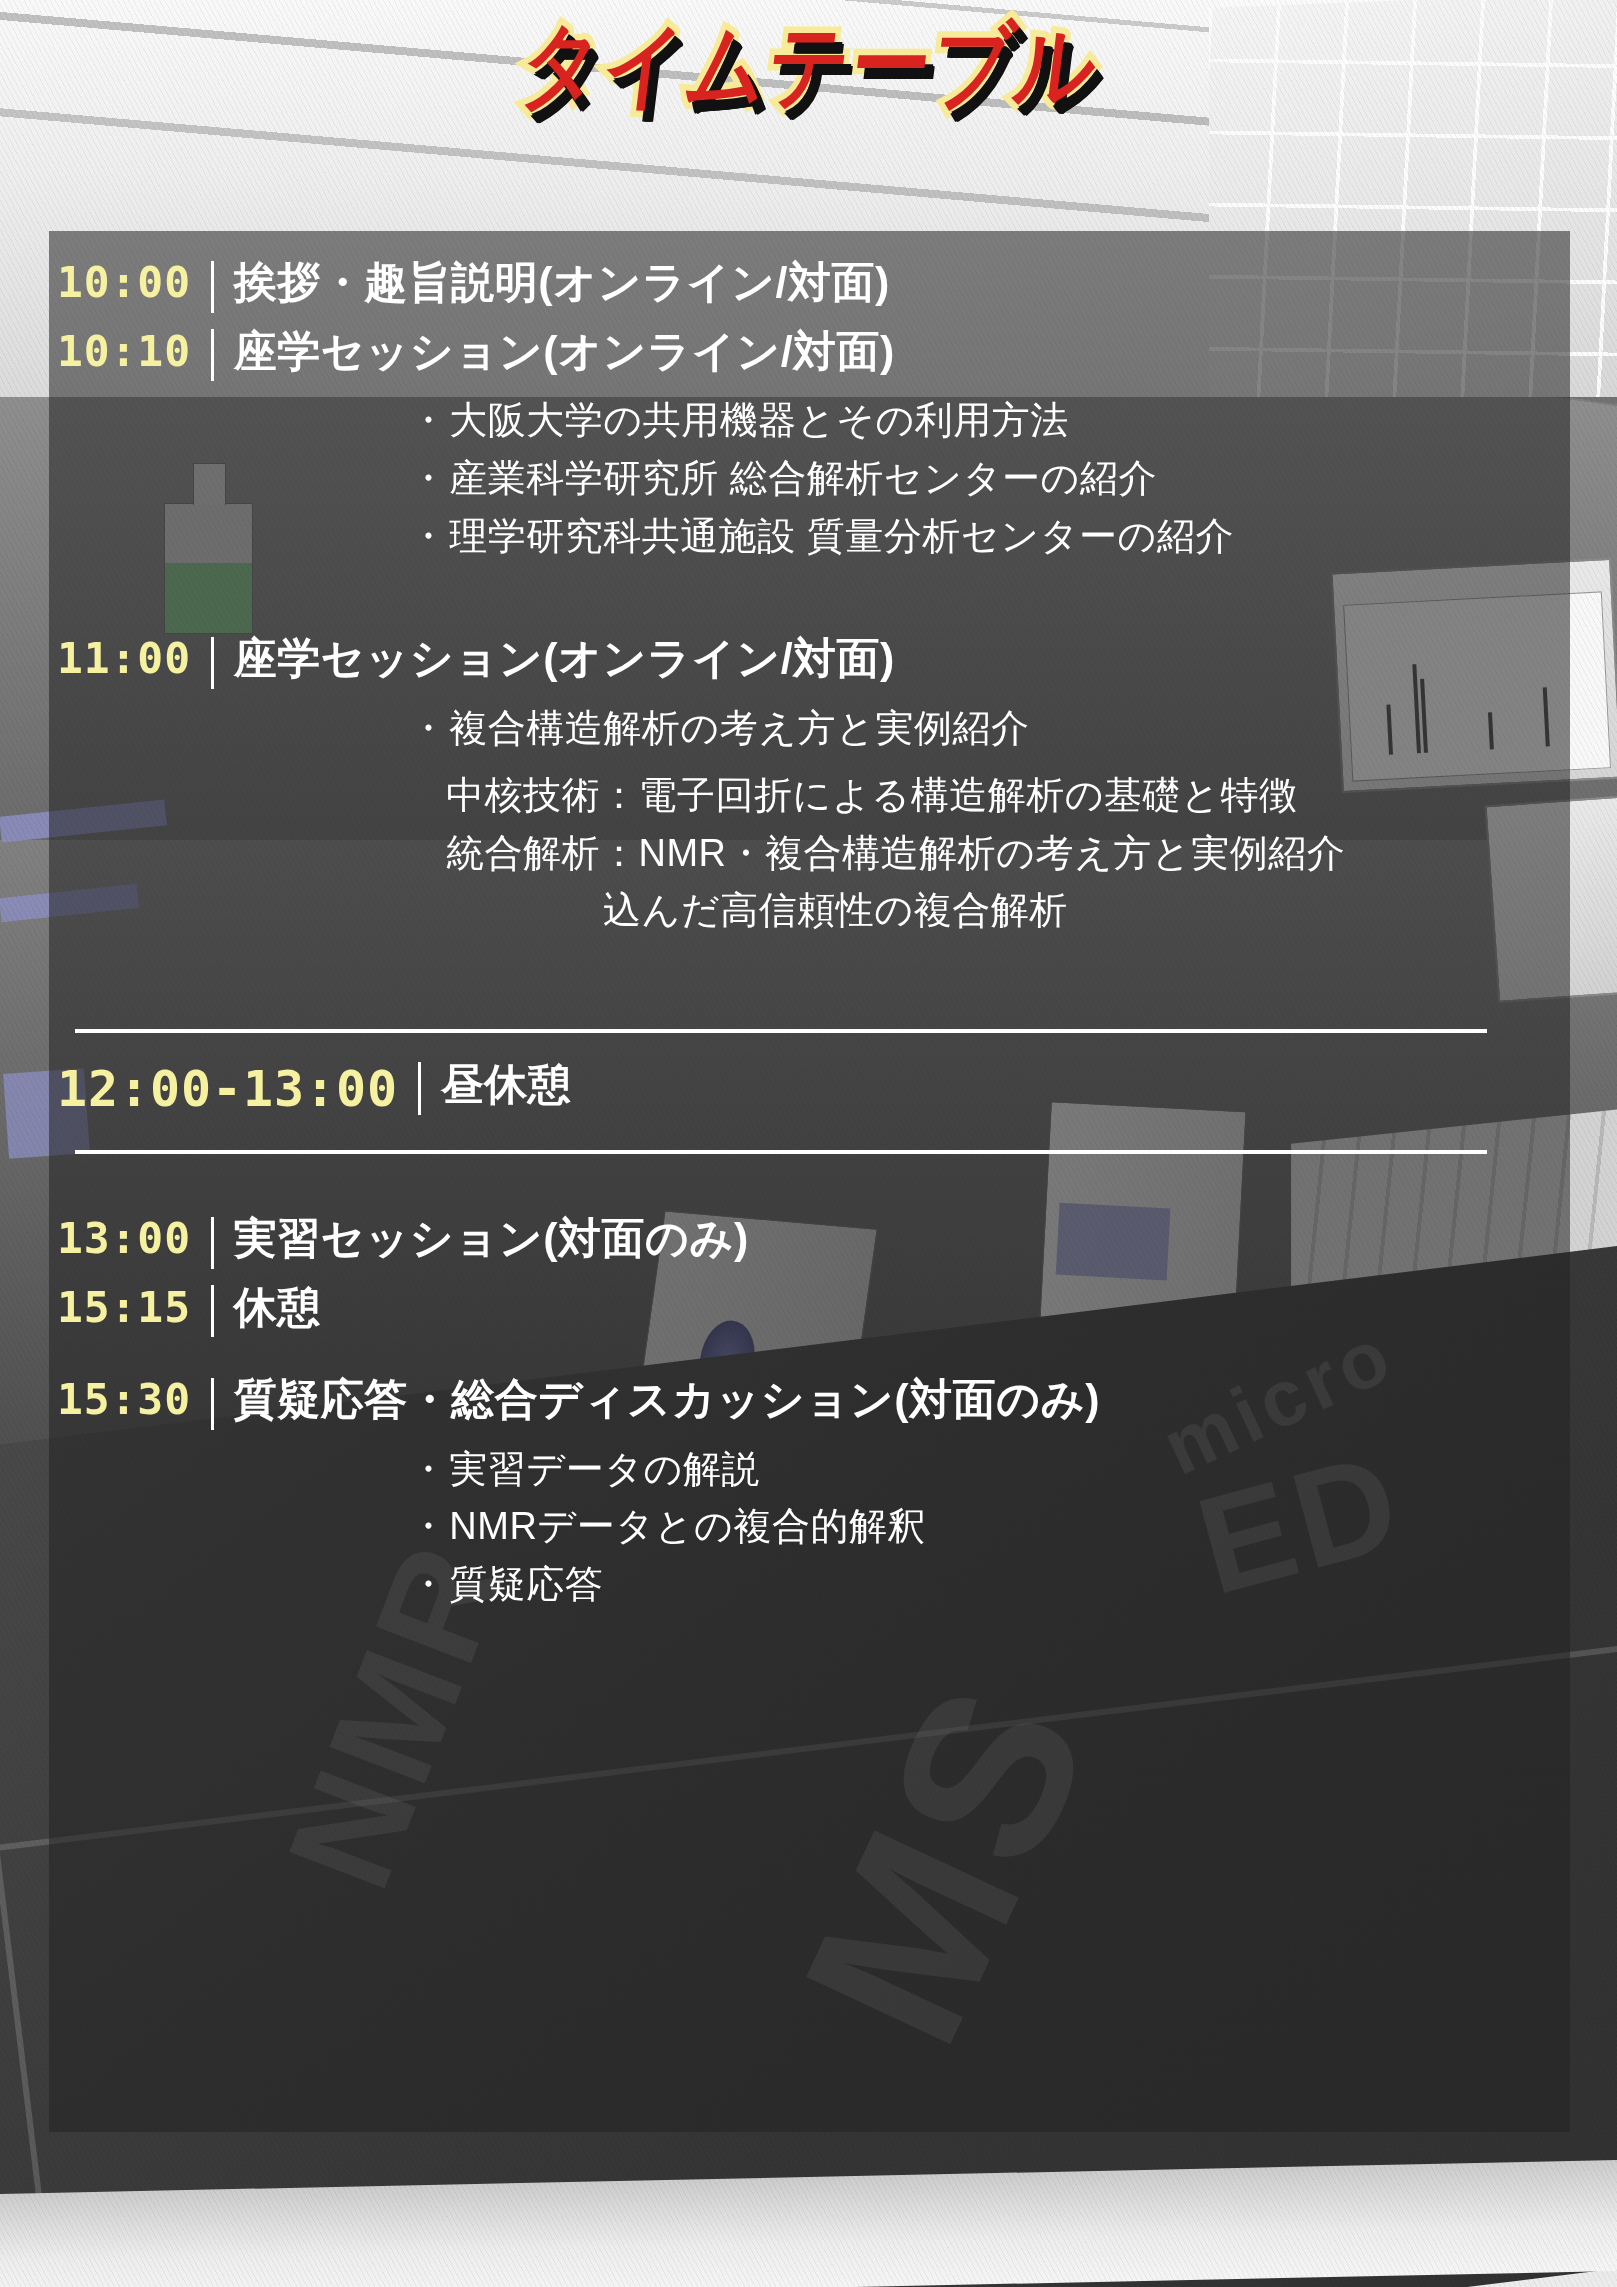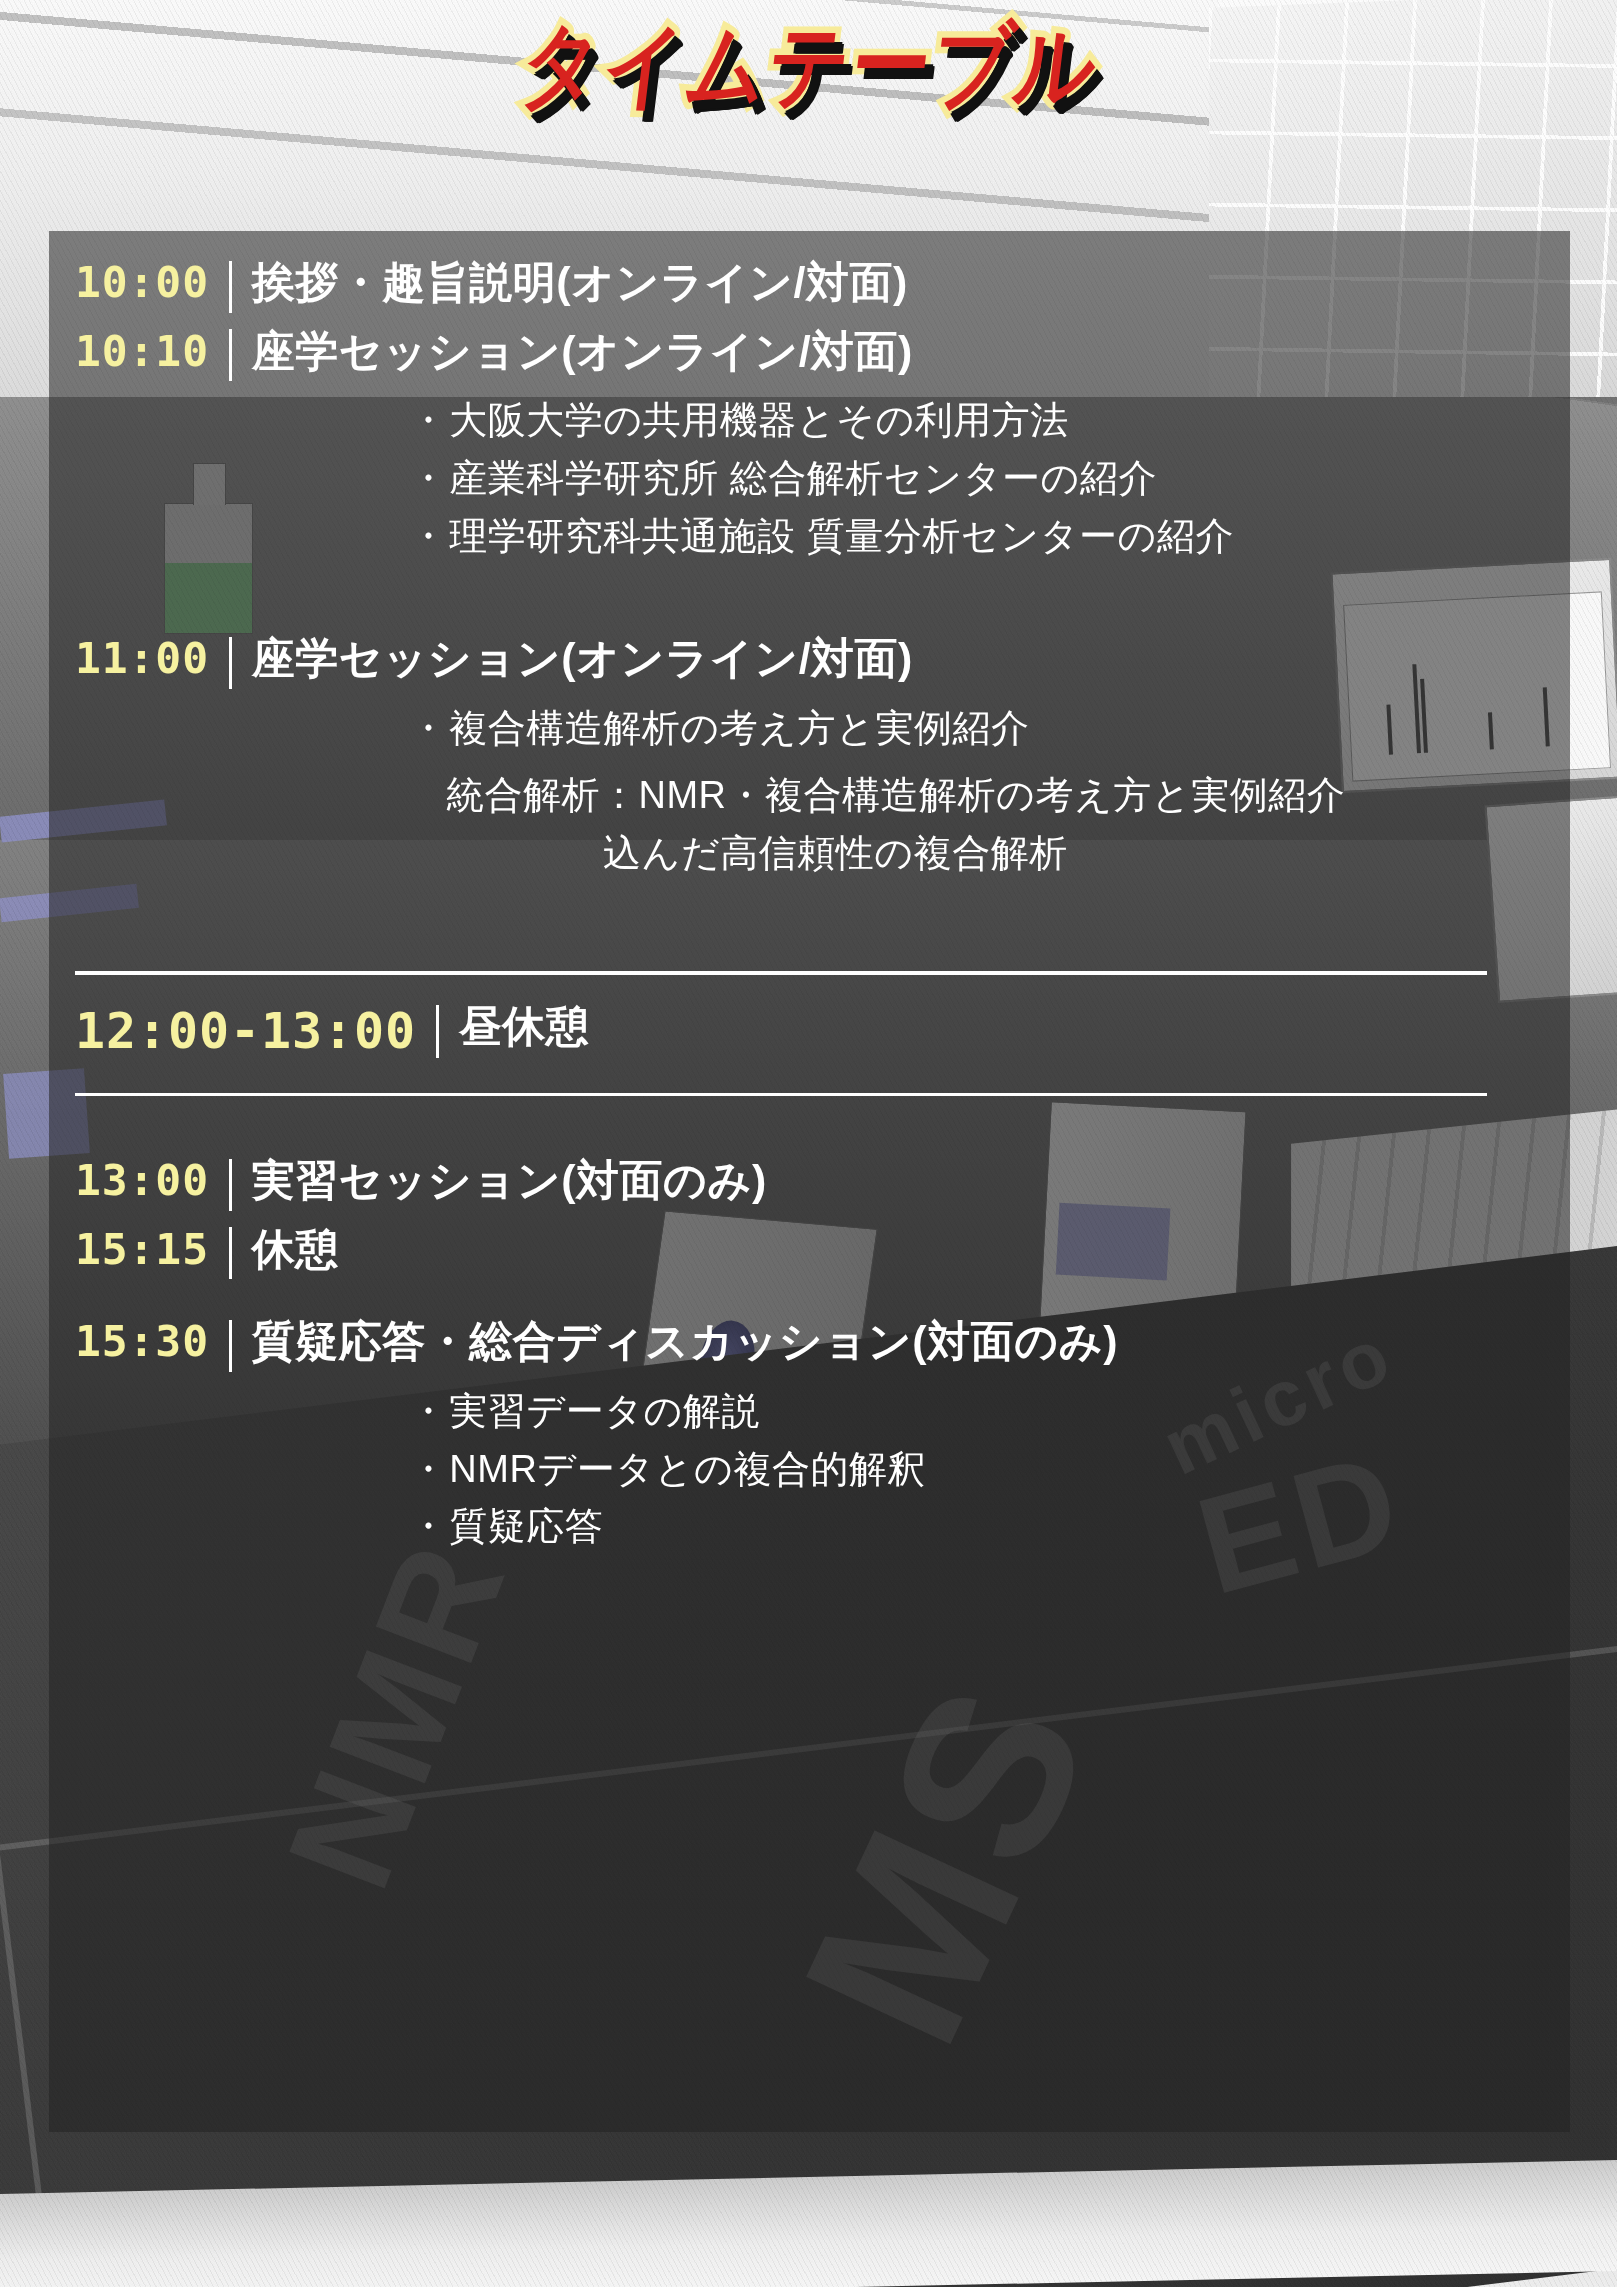--- a/index.html
+++ b/index.html
@@ -167,21 +167,21 @@
   .row{display:flex;align-items:flex-start;margin:0 0 5.5px 0;}
   .time{
     flex:0 0 auto;
     color:#f6f1a0;
     font-family:"DejaVu Sans Mono","Liberation Mono",monospace;
     font-weight:bold;
     font-size:43px;
     line-height:1.28;
     letter-spacing:0.9px;
     white-space:pre;
-    padding-left:26px;
+    padding-left:8px;
   }
   .sep{
     flex:0 0 auto;
     width:2.8px;align-self:stretch;background:#ffffff;
     margin:5.5px 20px 5.5px 20px;min-height:52px;
   }
   .label{
     flex:1 1 auto;
     font-size:43px;line-height:1.28;font-weight:600;
     letter-spacing:0.5px;
@@ -295,20 +295,21 @@
     <div class="gap-md"></div>
 
     <div class="row">
       <div class="time">11:00</div>
       <div class="sep"></div>
       <div class="label">座学セッション(オンライン/対面)</div>
     </div>
     <ul class="bullets">
       <li>複合構造解析の考え方と実例紹介</li>
     </ul>
+    <div class="subline">中核技術：電子回折による構造解析の基礎と特徴</div>
     <div class="subline">統合解析：NMR・複合構造解析の考え方と実例紹介</div>
     <div class="subline deep">込んだ高信頼性の複合解析</div>
 
     <div class="gap-lg"></div>
 
     <div class="rule"></div>
 
     <div class="gap-sm"></div>
 
     <div class="row lunch">

